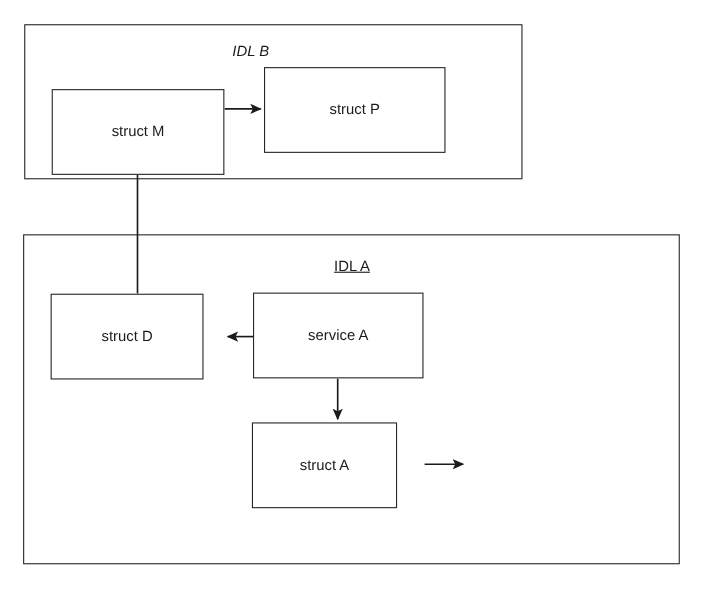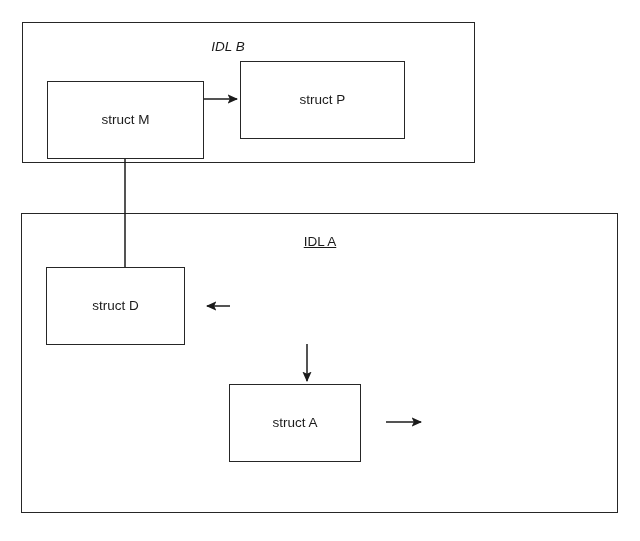--- a/index.html
+++ b/index.html
@@ -93,19 +93,22 @@
   </div>
 
   <div class="node-box" style="left:240px; top:61px; width:165px; height:78px;">
     <span class="node-label">struct P</span>
   </div>
 
   <div class="node-box" style="left:46px; top:267px; width:139px; height:78px;">
     <span class="node-label">struct D</span>
   </div>
 
+  <div class="node-box" style="left:230px; top:266px; width:155px; height:78px;">
+    <span class="node-label">service A</span>
+  </div>
 
   <div class="node-box" style="left:229px; top:384px; width:132px; height:78px;">
     <span class="node-label">struct A</span>
   </div>
 
 
 </div>
 
 </body></html>

